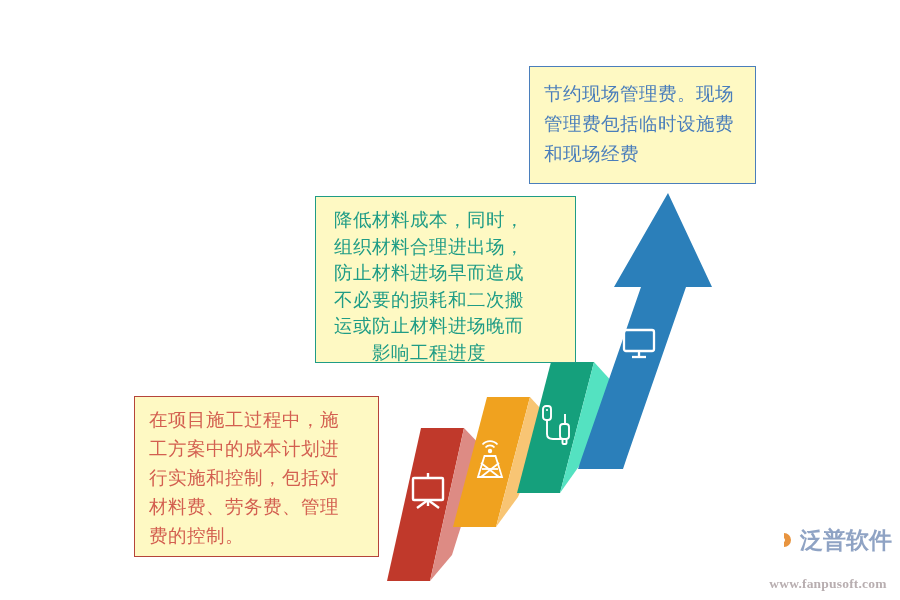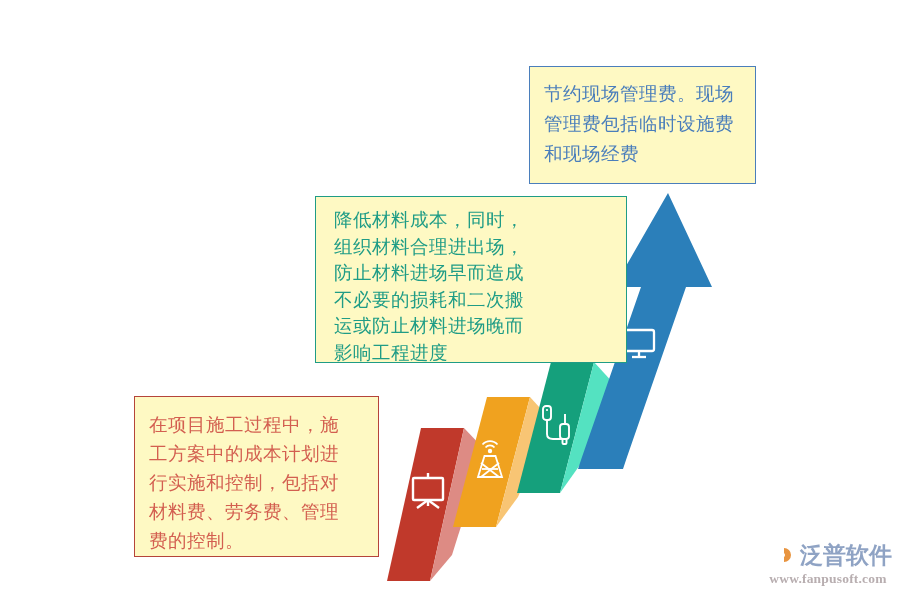--- a/index.html
+++ b/index.html
@@ -46,56 +46,59 @@
   }
   #callout-blue .txt {
     color: #4a7ebb;
     font-size: 18.5px;
     line-height: 30px;
   }
   
   #callout-teal {
     left: 315px;
     top: 196px;
-    width: 312px;
+    width: 261px;
     height: 167px;
     border-color: #1f9c86;
     padding: 10px 2px 8px 18px;
+    text-align: center;
   }
   #callout-teal .txt {
     color: #1f9c86;
     font-size: 18.5px;
     line-height: 26.5px;
   }
   
   #callout-red {
     left: 134px;
     top: 396px;
     width: 245px;
     height: 161px;
     border-color: #b5443a;
     padding: 14px 10px 10px 14px;
+    align-items: center;
   }
   #callout-red .txt {
     color: #d35f50;
     font-size: 18.5px;
     line-height: 29px;
   }
 
   
   #brand {
     position: absolute;
     left: 762px;
     top: 536px;
     width: 132px;
     height: 56px;
     display: flex;
     flex-direction: column;
     align-items: center;
-    justify-content: center;
+    justify-content: flex-end;
+    gap: 20px;
   }
   #brand-row {
     display: flex;
     align-items: center;
     gap: 3px;
   }
   #brand-name {
     font-family: "Liberation Sans", "DejaVu Sans", sans-serif;
     font-size: 23px;
     font-weight: bold;

